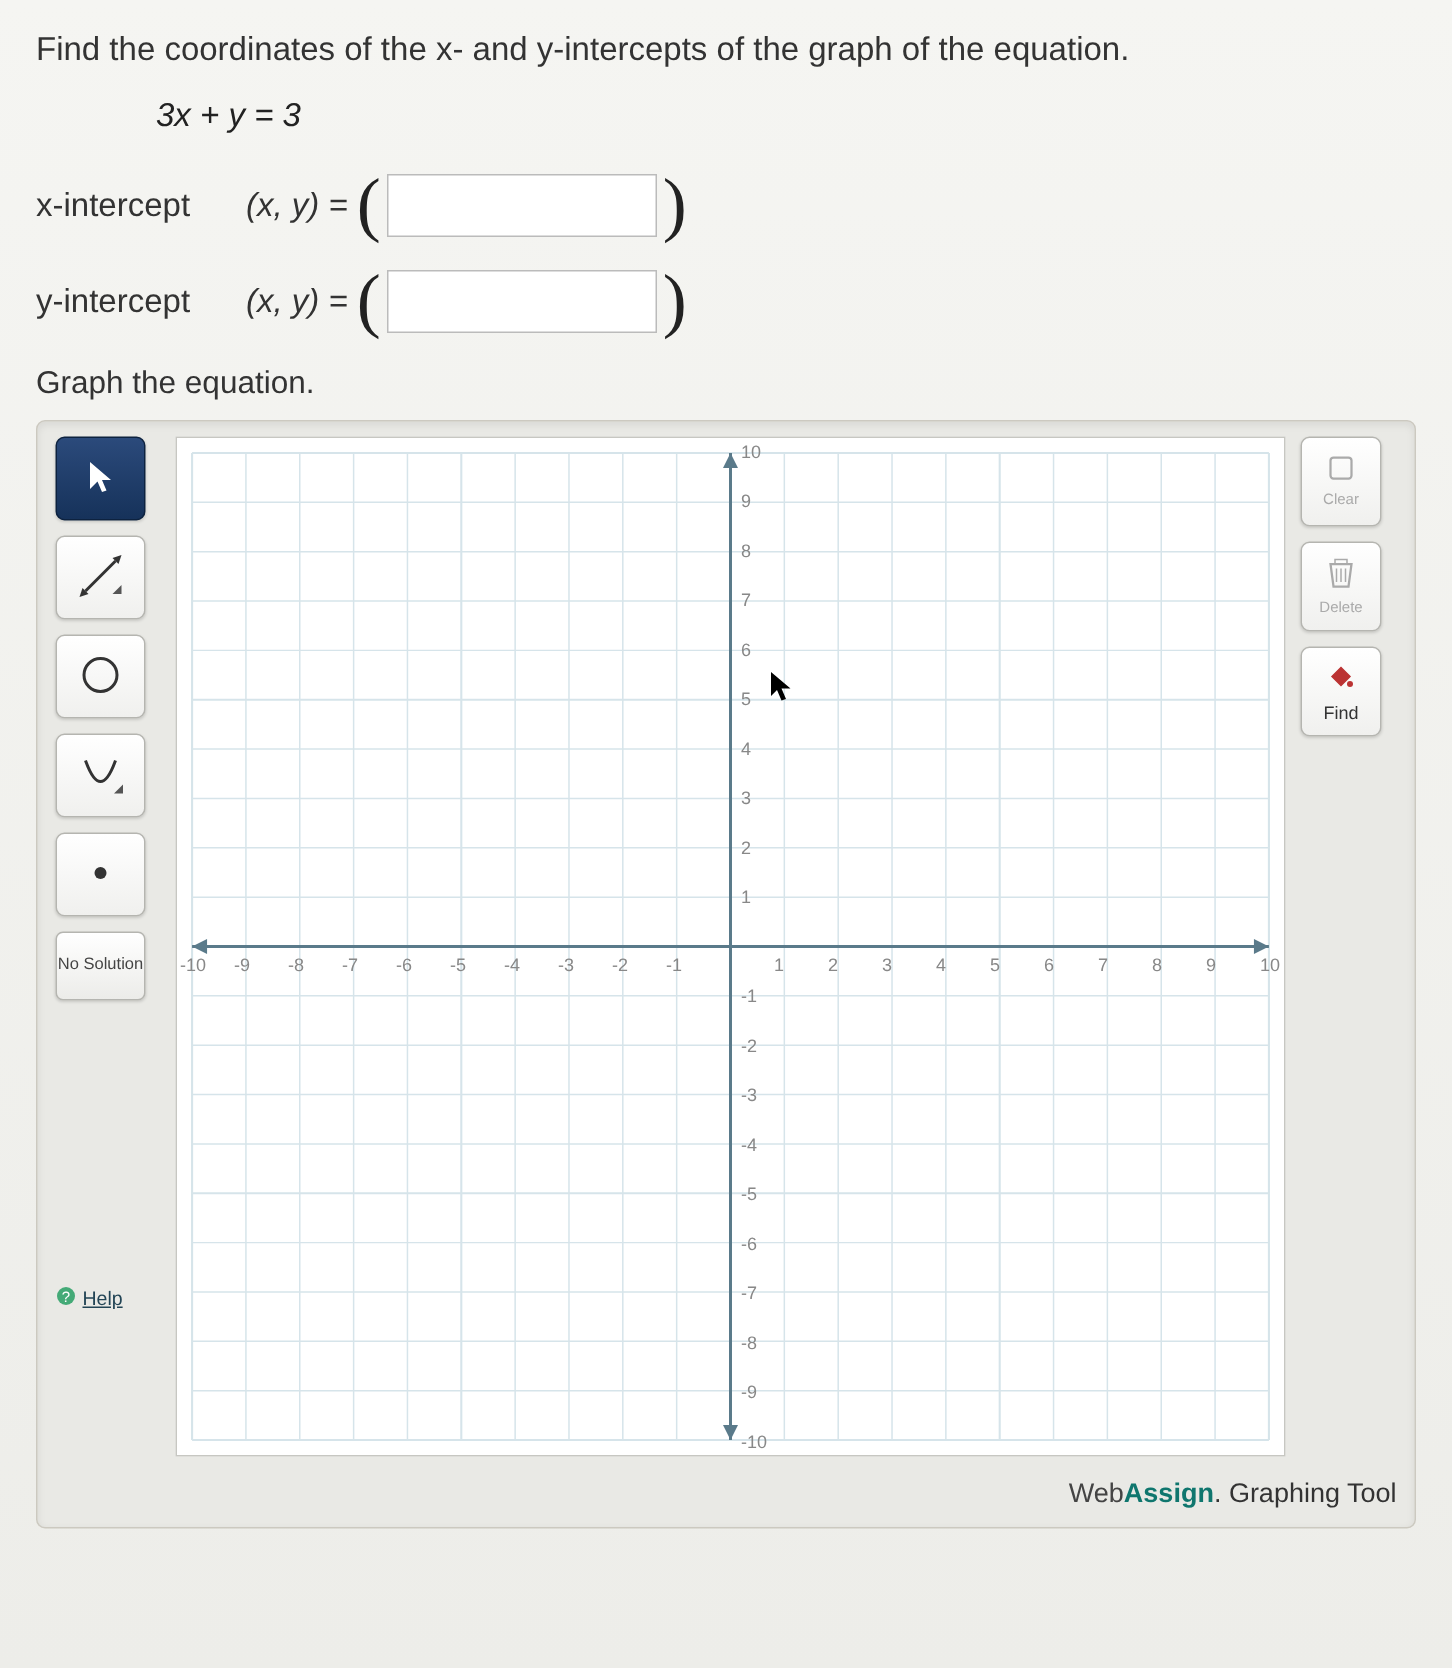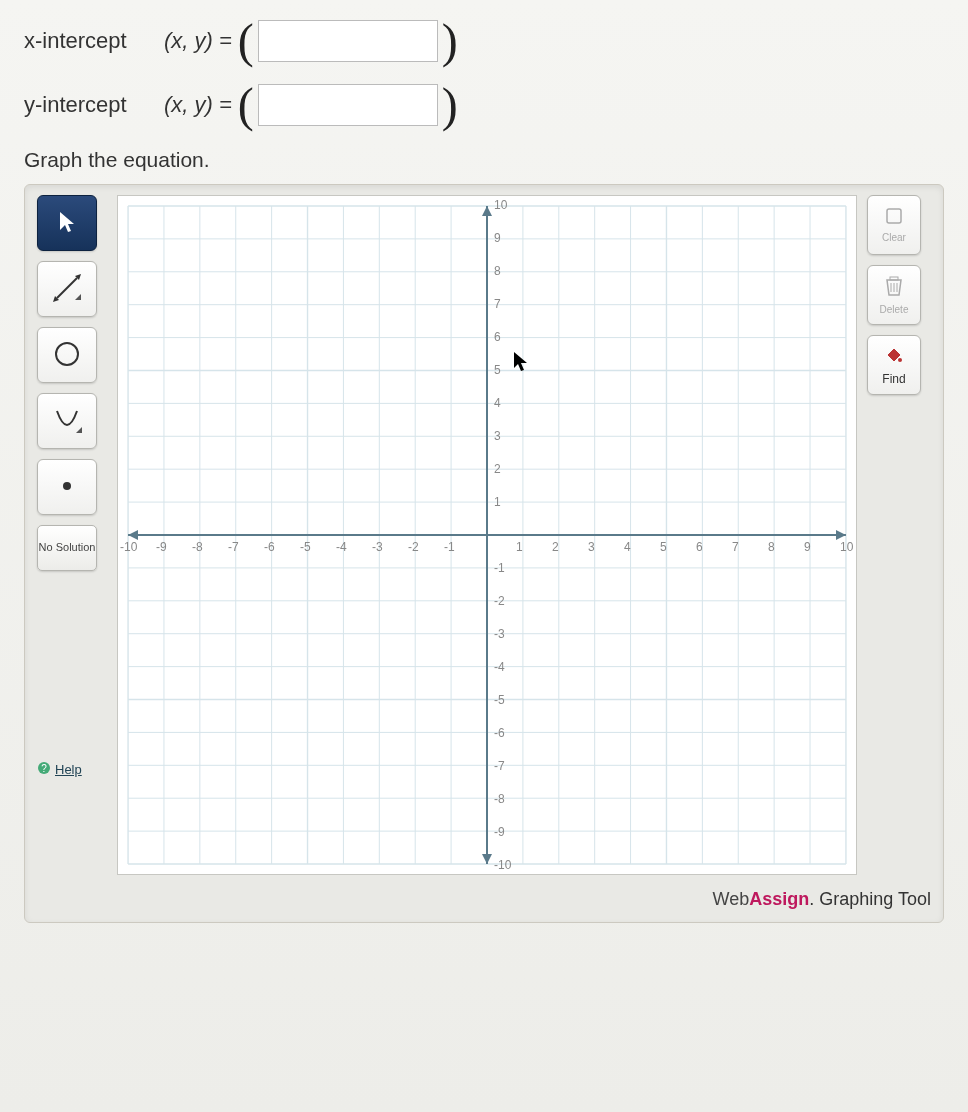--- a/index.html
+++ b/index.html
@@ -165,27 +165,29 @@
     left: 395px;
     top: 155px;
     pointer-events: none;
   }
   .branding {
     text-align: right;
     font-size: 18px;
     margin-top: 14px;
     color: #444;
   }
-  .branding b.red { color: #be185d; }
+  .branding b.red { color: #0f766e; }
   .branding .tool { color: #333; }
 </style>
 </head>
 <body>
 
 <div class="page">
+  <div class="question-text">Find the coordinates of the x- and y-intercepts of the graph of the equation.</div>
+  <div class="equation">3x + y = 3</div>
 
   <div class="intercept-row">
     <span class="label">x-intercept</span>
     <span class="expr">(x, y) = </span>
     <span class="paren">(</span>
     <input class="answer-input" type="text" style="">
     <span class="paren">)</span>
   </div>
 
   <div class="intercept-row">

